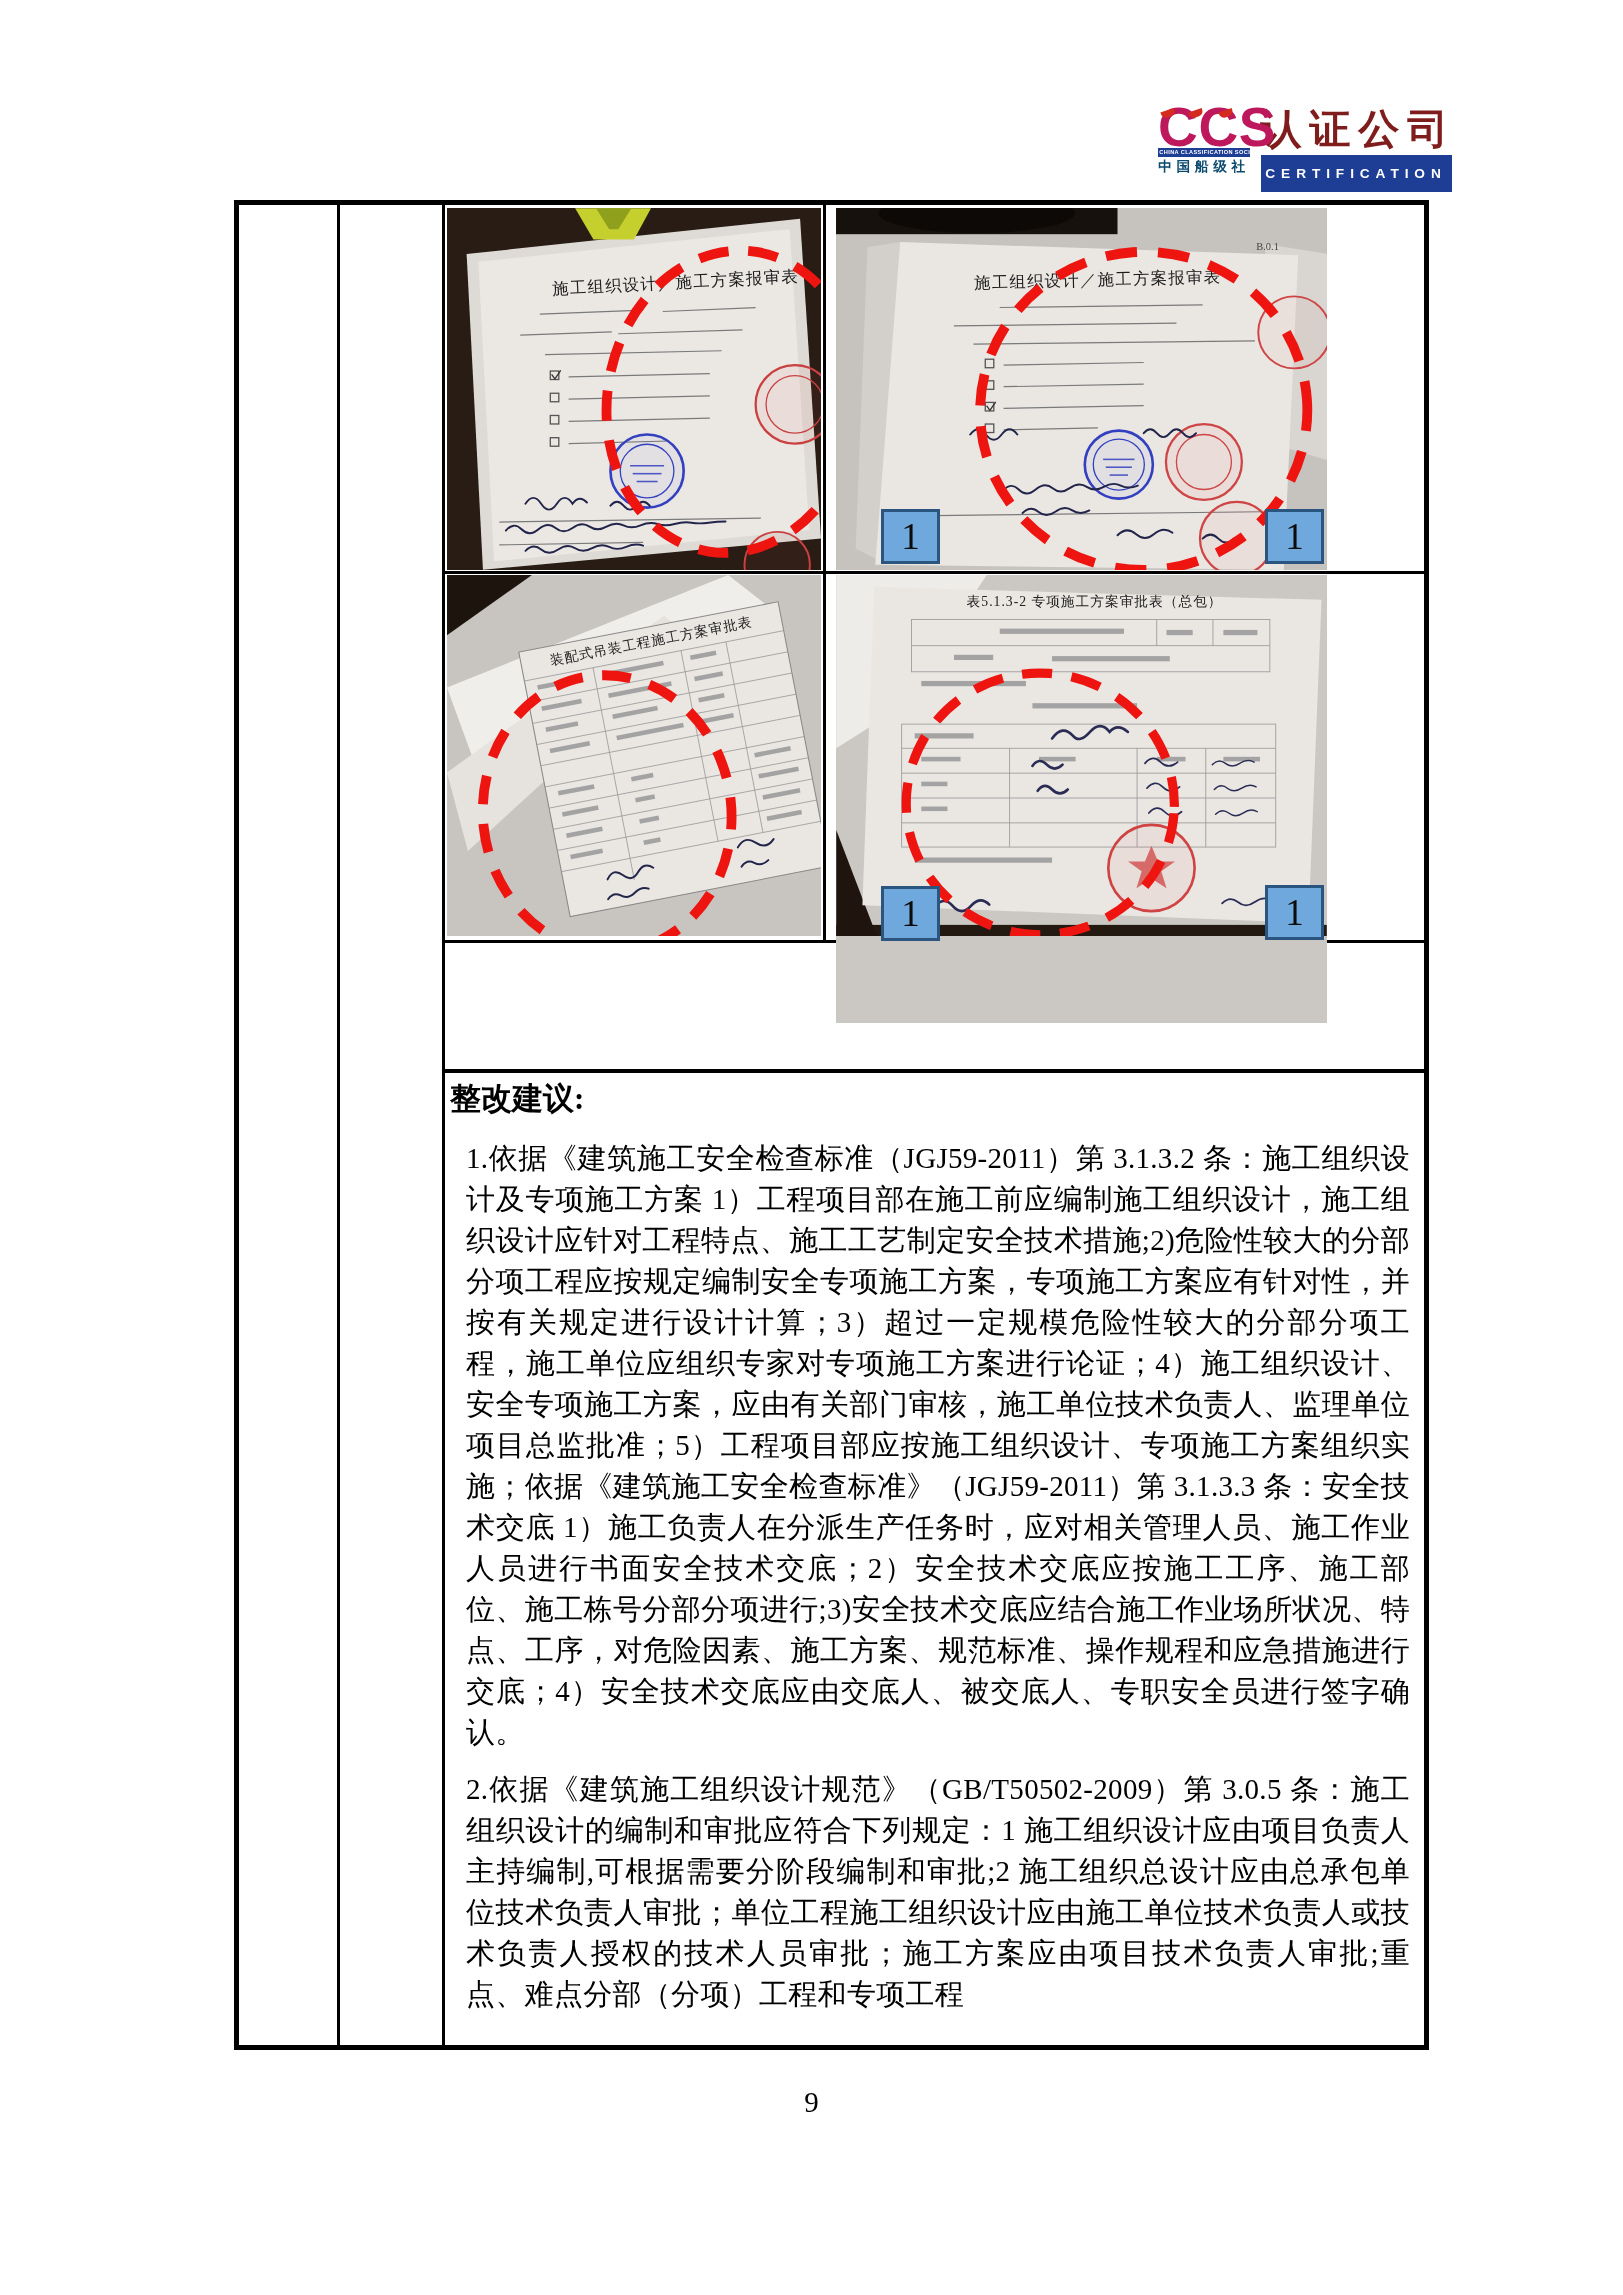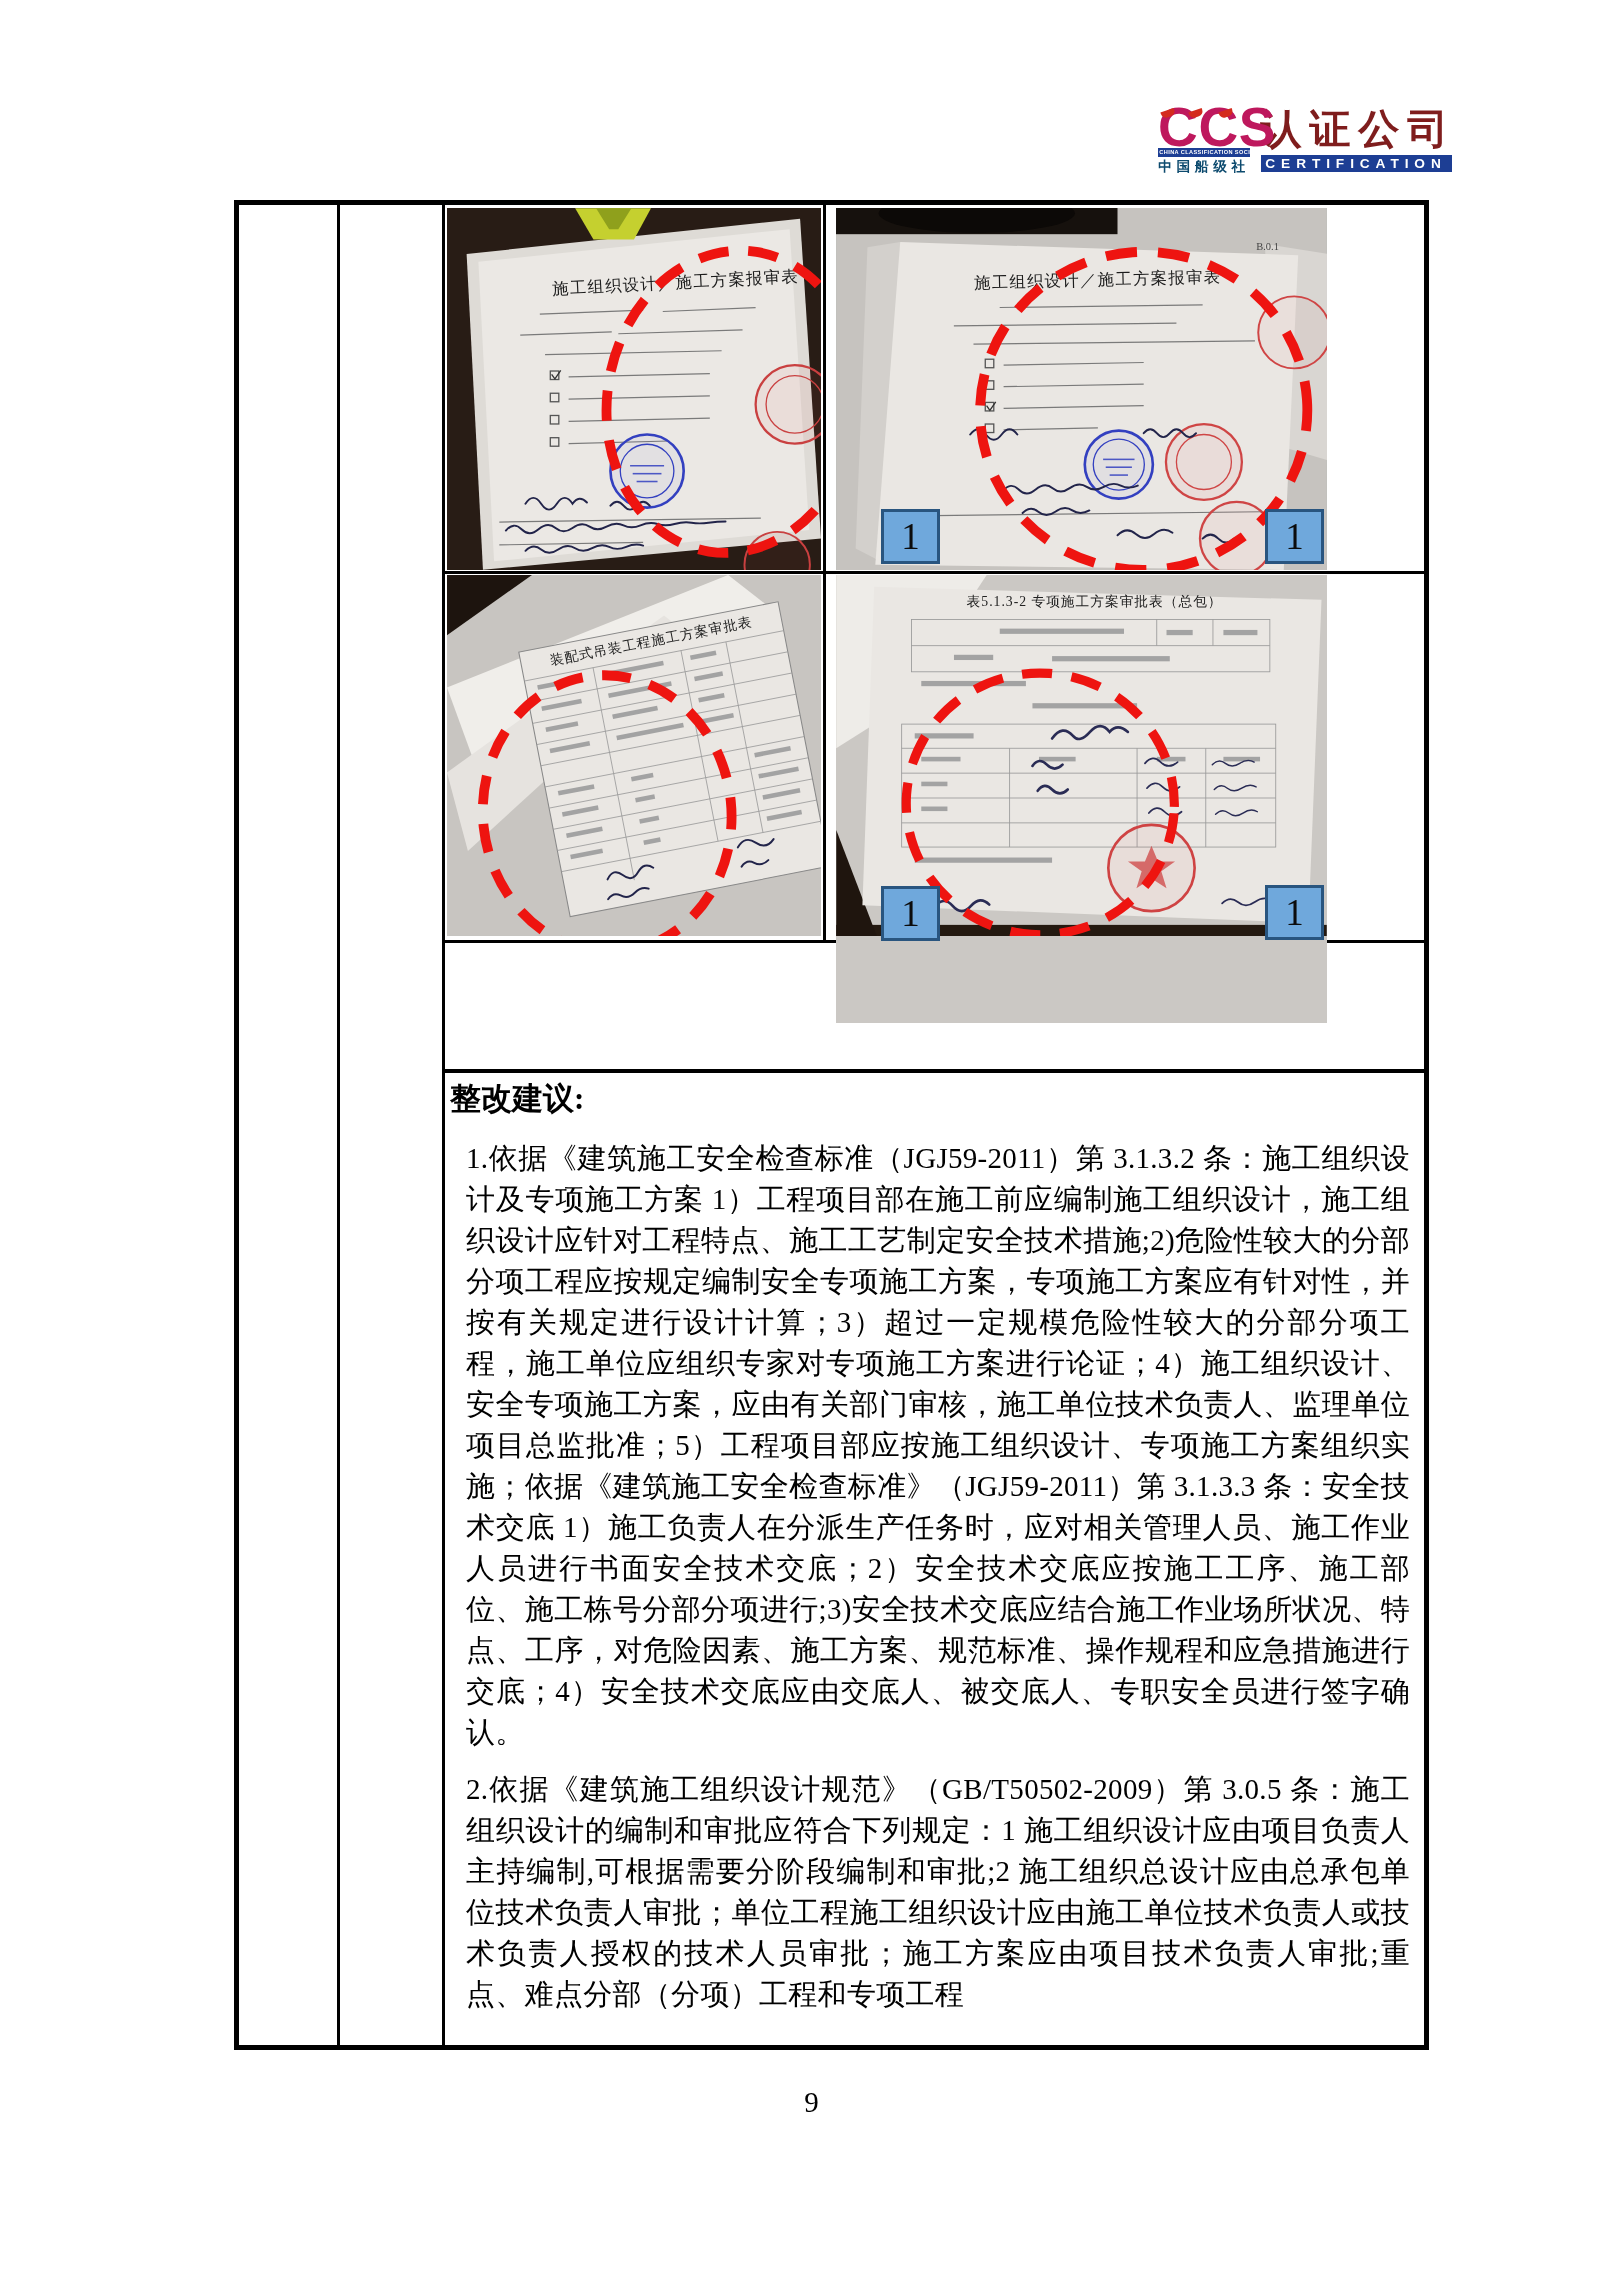--- a/index.html
+++ b/index.html
@@ -11,21 +11,21 @@
   .logo-left{width:92px;text-align:center;position:relative;}
   .ccs{font-family:"Liberation Sans","DejaVu Sans",sans-serif;font-weight:bold;font-size:55px;
        line-height:37px;color:#be185d;letter-spacing:0.7px;}
   .ccs-tip{position:absolute;width:14.4px;height:6.5px;background:#d42b1e;border-radius:0 0 5.2px 5.2px;
            transform:rotate(-18deg);}
   .ccs-band{margin-top:2px;background:#1d3e94;color:#fff;font-family:"Liberation Sans",sans-serif;
             font-size:5.6px;font-weight:bold;letter-spacing:0.4px;padding:1.3px 1.3px;white-space:nowrap;}
   .ccs-cn{margin-top:1.3px;color:#0c4a6e;font-size:13.7px;font-weight:bold;letter-spacing:4.6px;white-space:nowrap;}
   .rzgs{color:#7f1d1d;font-size:41px;font-weight:bold;letter-spacing:7.9px;line-height:41px;white-space:nowrap;}
   .cert-band{margin-top:4.6px;background:#1d3e94;color:#fff;font-family:"Liberation Sans",sans-serif;
-             font-size:13.7px;font-weight:bold;letter-spacing:5.9px;text-align:center;padding:1px 0;width:191px;}
+             font-size:13.7px;font-weight:bold;letter-spacing:5.9px;text-align:center;padding:11px 0;width:191px;}
 
   
   .audit-table{position:absolute;left:234px;top:200px;width:1195px;height:1850px;
                border:5.2px solid #000;box-sizing:border-box;background:#fff;}
   .vline{position:absolute;top:0;bottom:0;background:#000;}
   .vline-photo{position:absolute;background:#000;}
   .hline{position:absolute;background:#000;height:3.3px;left:203px;right:0;}
 
   .photo{position:absolute;overflow:hidden;background:#2a1d16;}
   .photo svg{position:absolute;left:0;top:0;}

